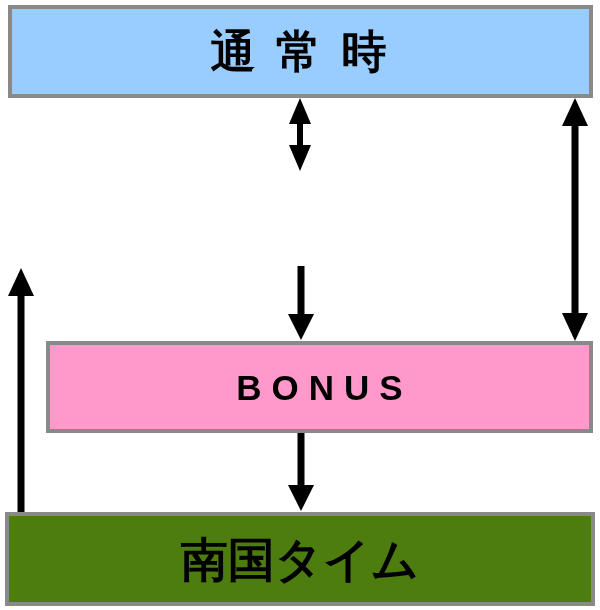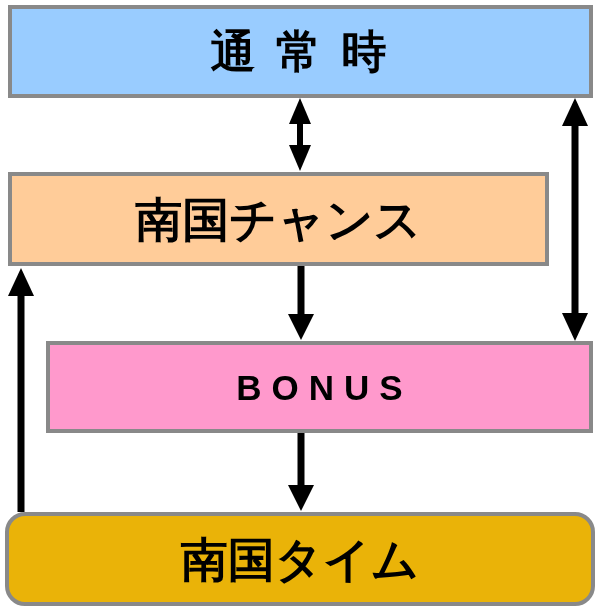--- a/index.html
+++ b/index.html
@@ -78,25 +78,22 @@
     <g>
       <line x1="21" y1="288" x2="21" y2="512" stroke="currentColor" stroke-width="7"></line>
       <polygon points="21,268 8,296 34,296" fill="currentColor"></polygon>
     </g>
   </svg>
 
   <div class="node node-normal" style="background-color: rgb(153, 204, 255); border-color: rgb(137, 137, 137);">
     <span class="label">通 常 時</span>
   </div>
 
-  <div class="node node-chance" style="background-color: rgb(255, 204, 153); border-color: rgb(137, 137, 137);">
-    <span class="label">南国チャンス</span>
-  </div>
 
   <div class="node node-bonus" style="background-color: rgb(255, 153, 204); border-color: rgb(137, 137, 137);">
     <span class="label">BONUS</span>
   </div>
 
-  <div class="node node-time" style="background-color: #eab308; border-color: rgb(137, 137, 137); border-radius: 20px;">
+  <div class="node node-time" style="background-color: #4d7c0f; border-color: rgb(137, 137, 137);">
     <span class="label">南国タイム</span>
   </div>
 
 </div>
 
 </body></html>

